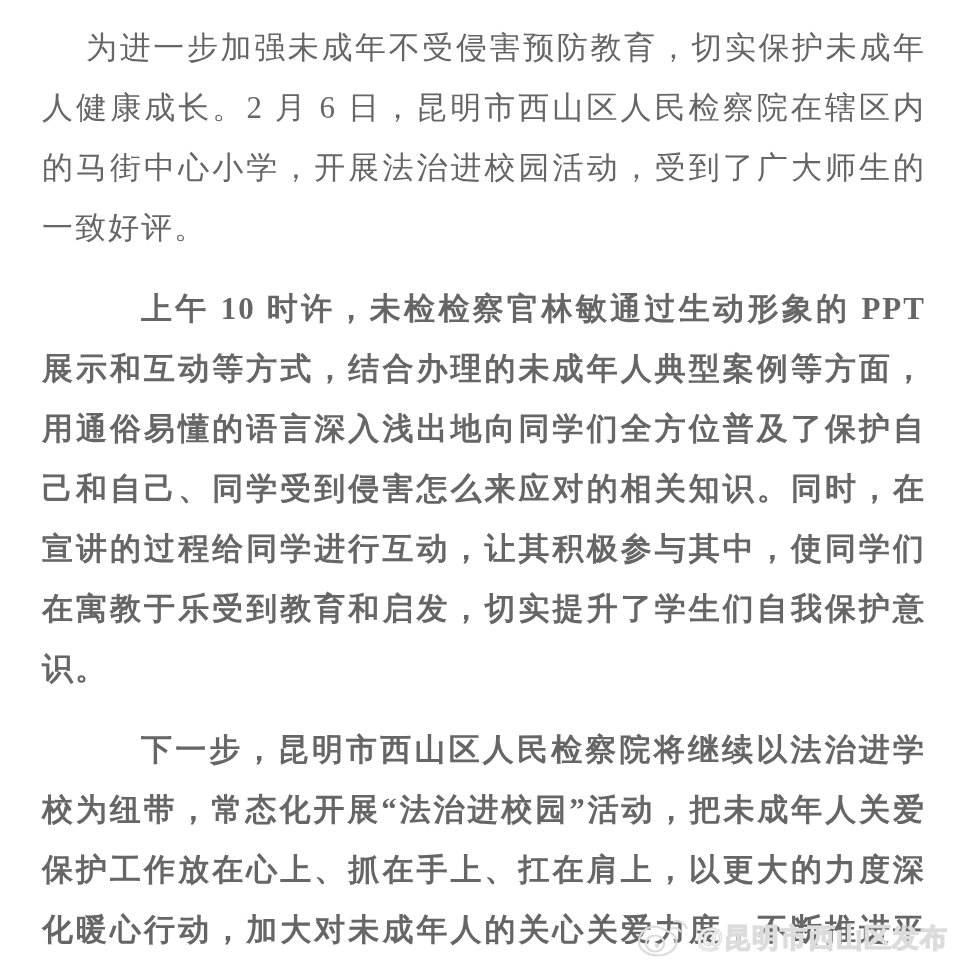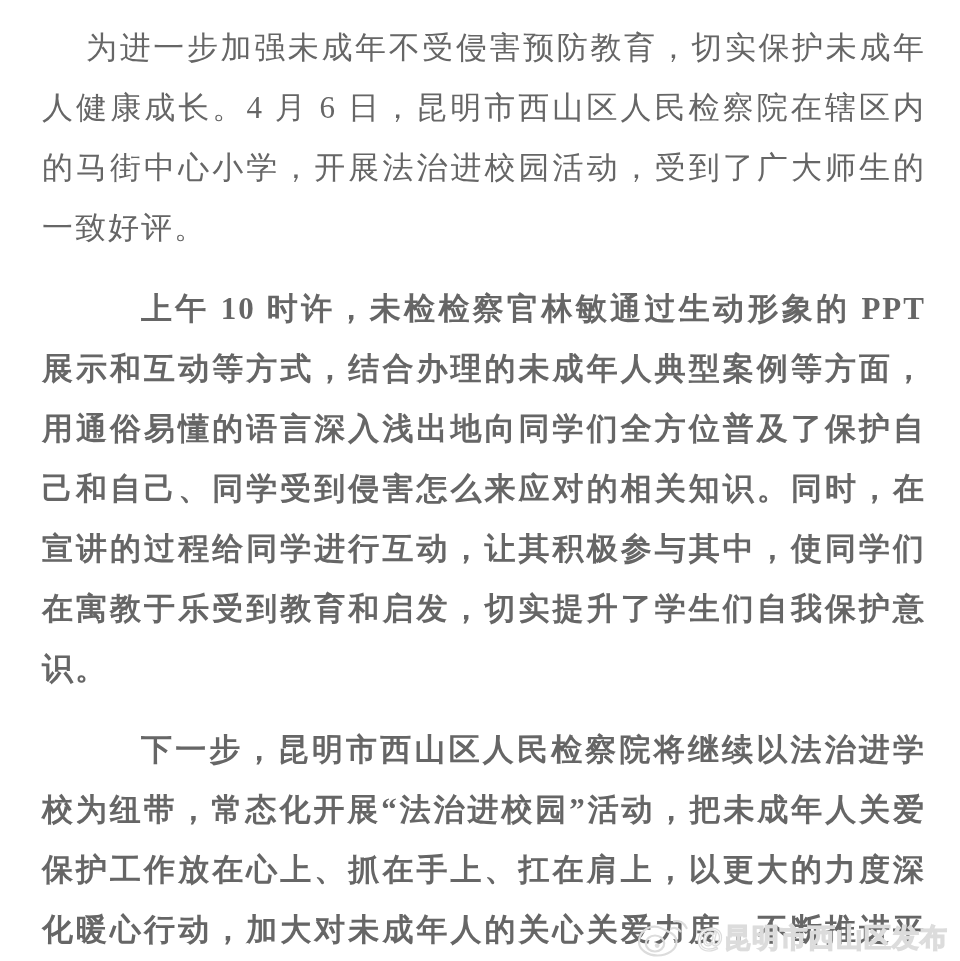--- a/index.html
+++ b/index.html
@@ -52,21 +52,21 @@
   .watermark svg {
     display: block;
   }
 </style>
 </head>
 <body>
 
 <div class="page">
 
   <article class="article">
-    <p class="indent-small"><span>为进一步加强未成年不受侵害预防教育，切实保护未成年人健康成长。4 月 6 日，昆明市西山区人民检察院在辖区内的马街中心小学，开展法治进校园活动，受到了广大师生的一致好评。</span></p>
+    <p class="indent-small"><span>为进一步加强未成年不受侵害预防教育，切实保护未成年人健康成长。2 月 6 日，昆明市西山区人民检察院在辖区内的马街中心小学，开展法治进校园活动，受到了广大师生的一致好评。</span></p>
     <p class="indent-large"><span>上午 10 时许，未检检察官林敏通过生动形象的 PPT 展示和互动等方式，结合办理的未成年人典型案例等方面，用通俗易懂的语言深入浅出地向同学们全方位普及了保护自己和自己、同学受到侵害怎么来应对的相关知识。同时，在宣讲的过程给同学进行互动，让其积极参与其中，使同学们在寓教于乐受到教育和启发，切实提升了学生们自我保护意识。</span></p>
     <p class="indent-large"><span>下一步，昆明市西山区人民检察院将继续以法治进学校为纽带，常态化开展“法治进校园”活动，把未成年人关爱保护工作放在心上、抓在手上、扛在肩上，以更大的力度深化暖心行动，加大对未成年人的关心关爱力度，不断推进平安校园建设，织密筑牢未成年人安全保护防线。</span></p>
   </article>
 
   <div class="watermark">
     <span>
       <svg width="54" height="40" viewBox="0 0 54 40" fill="none" stroke="#dcdcdc" stroke-width="2.2" stroke-linecap="round">
         <path d="M23 9 C12 7 4 15 4 24 C4 32 13 37.5 22.5 37.5 C32.5 37.5 41.5 32 41.5 23.5 C41.5 19.5 38.5 15.8 33.5 13.8 C30.2 12.2 26.2 9.7 23 9 Z"></path>
         <ellipse cx="20" cy="25.5" rx="9.2" ry="8"></ellipse>
         <circle cx="22.2" cy="27.6" r="2.4" fill="#dcdcdc" stroke="none"></circle>

